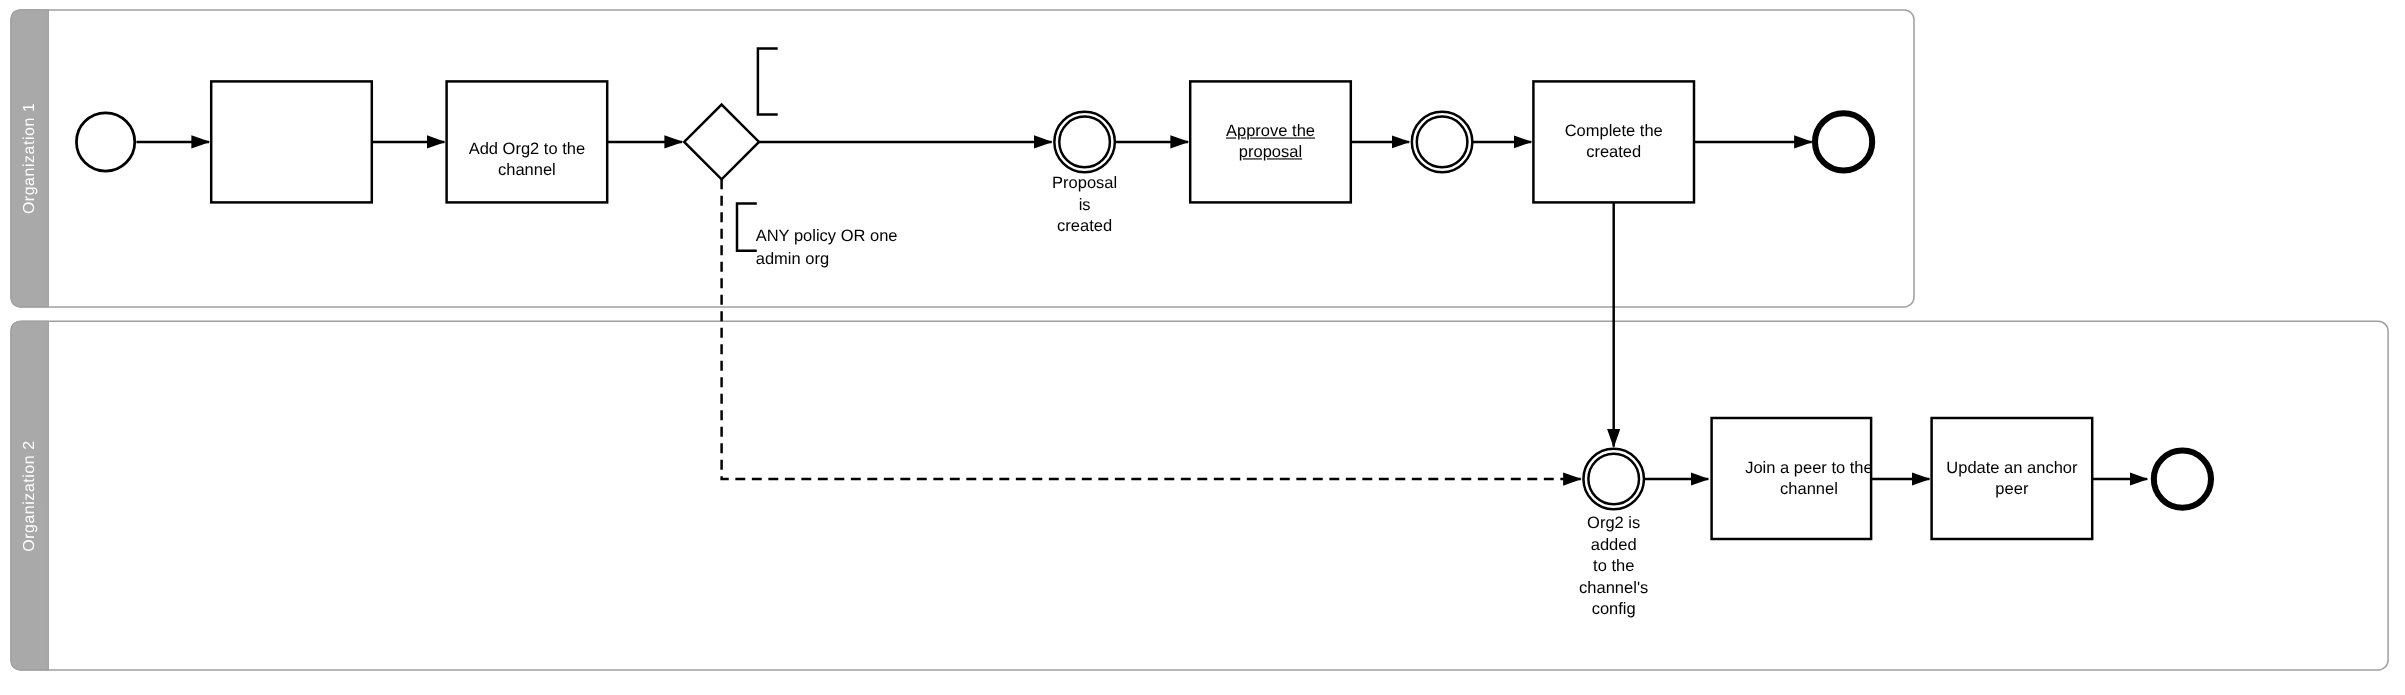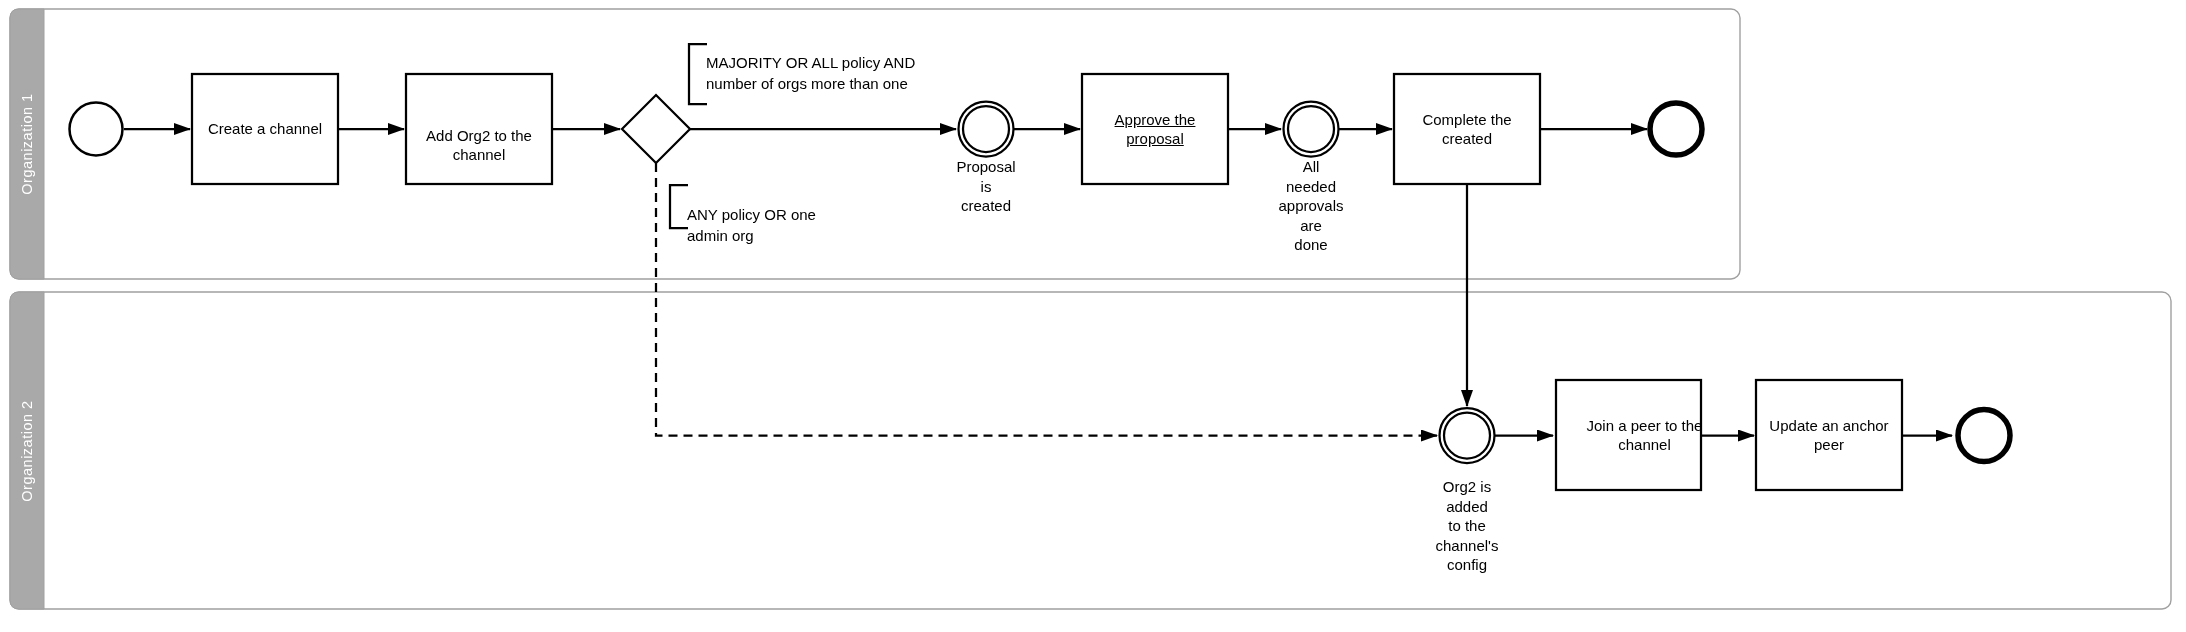--- a/index.html
+++ b/index.html
@@ -103,44 +103,36 @@
 
     <circle cx="1984" cy="435.5" r="26" fill="#ffffff" stroke="#000000" stroke-width="5.5"></circle>
 
     <path d="M707,44 H689 V104 H707" fill="none" stroke="#000000" stroke-width="2.25"></path>
     <path d="M688,185 H670 V228 H688" fill="none" stroke="#000000" stroke-width="2.25"></path>
   </svg>
 
   <div class="lane-label" style="left:27px; top:144px;">Organization 1</div>
   <div class="lane-label" style="left:27px; top:451px;">Organization 2</div>
 
-  <div class="label task-label" style="left:192px; top:74px; width:146px; height:110px;">Create a channel</div>
   <div class="label task-label" style="left:406px; top:74px; width:146px; height:142px;">Add Org2 to the
 channel</div>
   <div class="label task-label" style="left:1082px; top:74px; width:146px; height:110px;text-decoration:underline;">Approve the
 proposal</div>
   <div class="label task-label" style="left:1394px; top:74px; width:146px; height:110px;">Complete the
 created</div>
   <div class="label task-label" style="left:1556px; top:380px; width:145px; height:110px;padding-left:16px;">Join a peer to the
 channel</div>
   <div class="label task-label" style="left:1756px; top:380px; width:146px; height:110px;">Update an anchor
 peer</div>
 
   <div class="label event-label" style="left:916px; top:157px; width:140px;">Proposal
 is
 created</div>
-  <div class="label event-label" style="left:1241px; top:157px; width:140px;">All
-needed
-approvals
-are
-done</div>
-  <div class="label event-label" style="left:1397px; top:477px; width:140px;">Org2 is
+  <div class="label event-label" style="left:1397px; top:466px; width:140px;">Org2 is
 added
 to the
 channel's
 config</div>
 
-  <div class="label annotation-label" style="left:706px; top:52px;">MAJORITY OR ALL policy AND
-number of orgs more than one</div>
   <div class="label annotation-label" style="left:687px; top:204px;">ANY policy OR one
 admin org</div>
 
 </div>
 
 </body></html>

